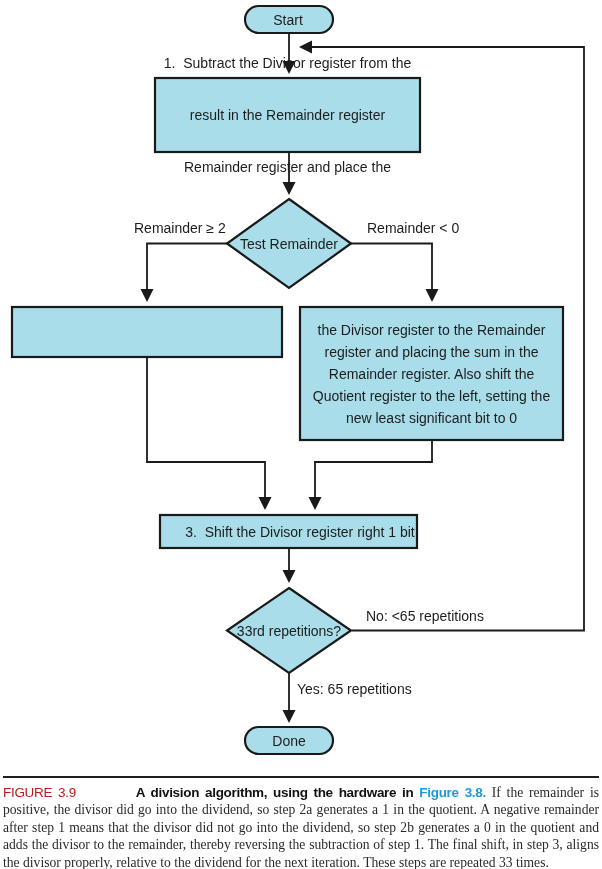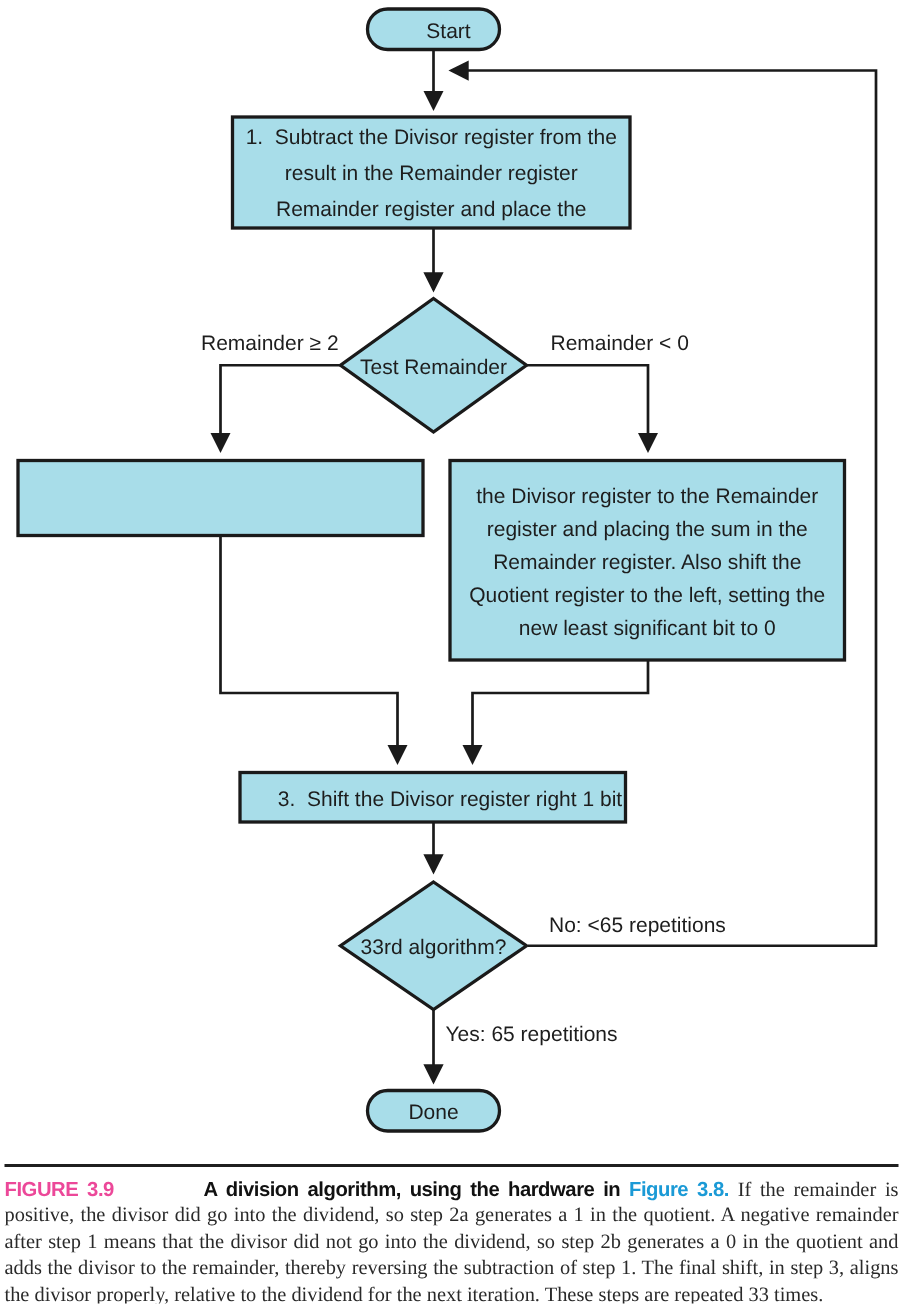--- a/index.html
+++ b/index.html
@@ -14,22 +14,22 @@
   .txt{position:absolute;display:flex;flex-direction:column;justify-content:center;
        align-items:center;text-align:center;color:var(--text);
        font-size:14px;line-height:24px;}
   .ln{white-space:pre;}
   .lbl{position:absolute;white-space:pre;color:var(--text);font-size:14px;line-height:16px;}
   .tight .ln{line-height:23px;}
   .tighter .ln{line-height:22px;}
   .caption{position:absolute;left:3px;top:776px;width:596px;border-top:2px solid #1f1f1f;
            padding-top:6px;text-align:justify;color:#2a2a2a;
            font-family:"Liberation Serif",serif;font-size:13.6px;line-height:17.4px;}
-  .cap-label{font-family:"Liberation Sans",sans-serif;font-weight:700;font-size:13.5px;
-             letter-spacing:-0.3px;margin-right:7px;color:#ec4899;}
+  .cap-label{font-family:"Liberation Sans",sans-serif;font-weight:400;font-size:13.5px;
+             letter-spacing:-0.3px;margin-right:7px;color:#b91c1c;}
   .cap-bold{font-family:"Liberation Sans",sans-serif;font-weight:700;font-size:13.5px;
             letter-spacing:-0.3px;color:#111;margin-left:47px;}
   .cap-link{font-family:"Liberation Sans",sans-serif;font-weight:700;font-size:13.5px;
             letter-spacing:-0.3px;color:var(--link-blue);}
 </style>
 </head>
 <body>
 
 <div class="page">
   <div class="fig">
@@ -54,23 +54,23 @@
       <rect class="node" x="245" y="6" width="88" height="27" rx="13.5"></rect>
       <rect class="node" x="155" y="78" width="265" height="74"></rect>
       <polygon class="node" points="289,199 351,243.5 289,288 227,243.5"></polygon>
       <rect class="node" x="12" y="307" width="270" height="50"></rect>
       <rect class="node" x="300" y="307" width="263" height="133"></rect>
       <rect class="node" x="160" y="515" width="257" height="33"></rect>
       <polygon class="node" points="289,588 351,630.5 289,673 227,630.5"></polygon>
       <rect class="node" x="245" y="727" width="88" height="27" rx="13.5"></rect>
     </svg>
 
-    <div class="txt" style="left:245px;top:6px;width:108px;height:27px;text-align:right;">Start</div>
+    <div class="txt" style="left:234px;top:6px;width:108px;height:27px;text-align:right;">Start</div>
 
-    <div class="txt" style="left:155px;top:78px;width:265px;height:74px;">
+    <div class="txt" style="left:155px;top:78px;width:265px;height:74px;gap:28px;">
       <div class="ln">1.  Subtract the Divisor register from the</div>
       <div class="ln">result in the Remainder register</div>
       <div class="ln">Remainder register and place the</div>
     </div>
 
     <div class="txt" style="left:227px;top:199px;width:124px;height:89px;">Test Remainder</div>
 
     <div class="lbl" style="left:134px;top:220px;">Remainder ≥ 2</div>
     <div class="lbl" style="left:367px;top:220px;">Remainder &lt; 0</div>
 
@@ -80,21 +80,21 @@
       <div class="ln">register and placing the sum in the</div>
       <div class="ln">Remainder register. Also shift the</div>
       <div class="ln">Quotient register to the left, setting the</div>
       <div class="ln">new least significant bit to 0</div>
     </div>
 
     <div class="txt" style="left:160px;top:515px;width:280px;height:33px;">
       <div class="ln">3.  Shift the Divisor register right 1 bit</div>
     </div>
 
-    <div class="txt" style="left:227px;top:588px;width:124px;height:85px;">33rd algorithm?</div>
+    <div class="txt" style="left:227px;top:588px;width:124px;height:85px;">33rd repetitions?</div>
 
     <div class="lbl" style="left:366px;top:608px;">No: &lt;65 repetitions</div>
     <div class="lbl" style="left:297px;top:681px;">Yes: 65 repetitions</div>
 
     <div class="txt" style="left:245px;top:727px;width:88px;height:27px;">Done</div>
   </div>
 
   <div class="caption">
     <span class="cap-label">FIGURE 3.9</span>
     <span class="cap-bold">A division algorithm, using the hardware in</span>

